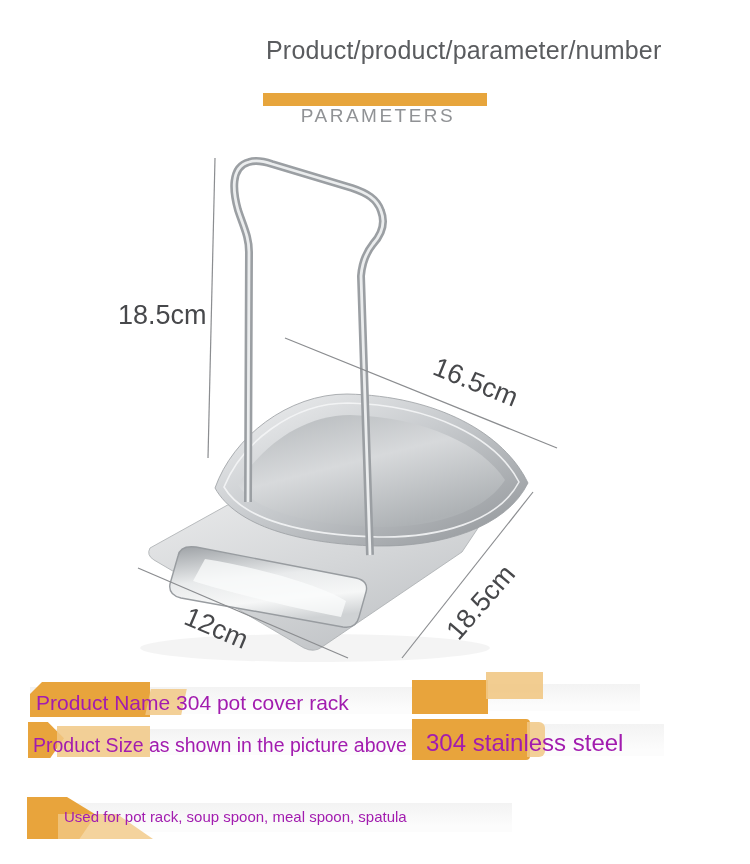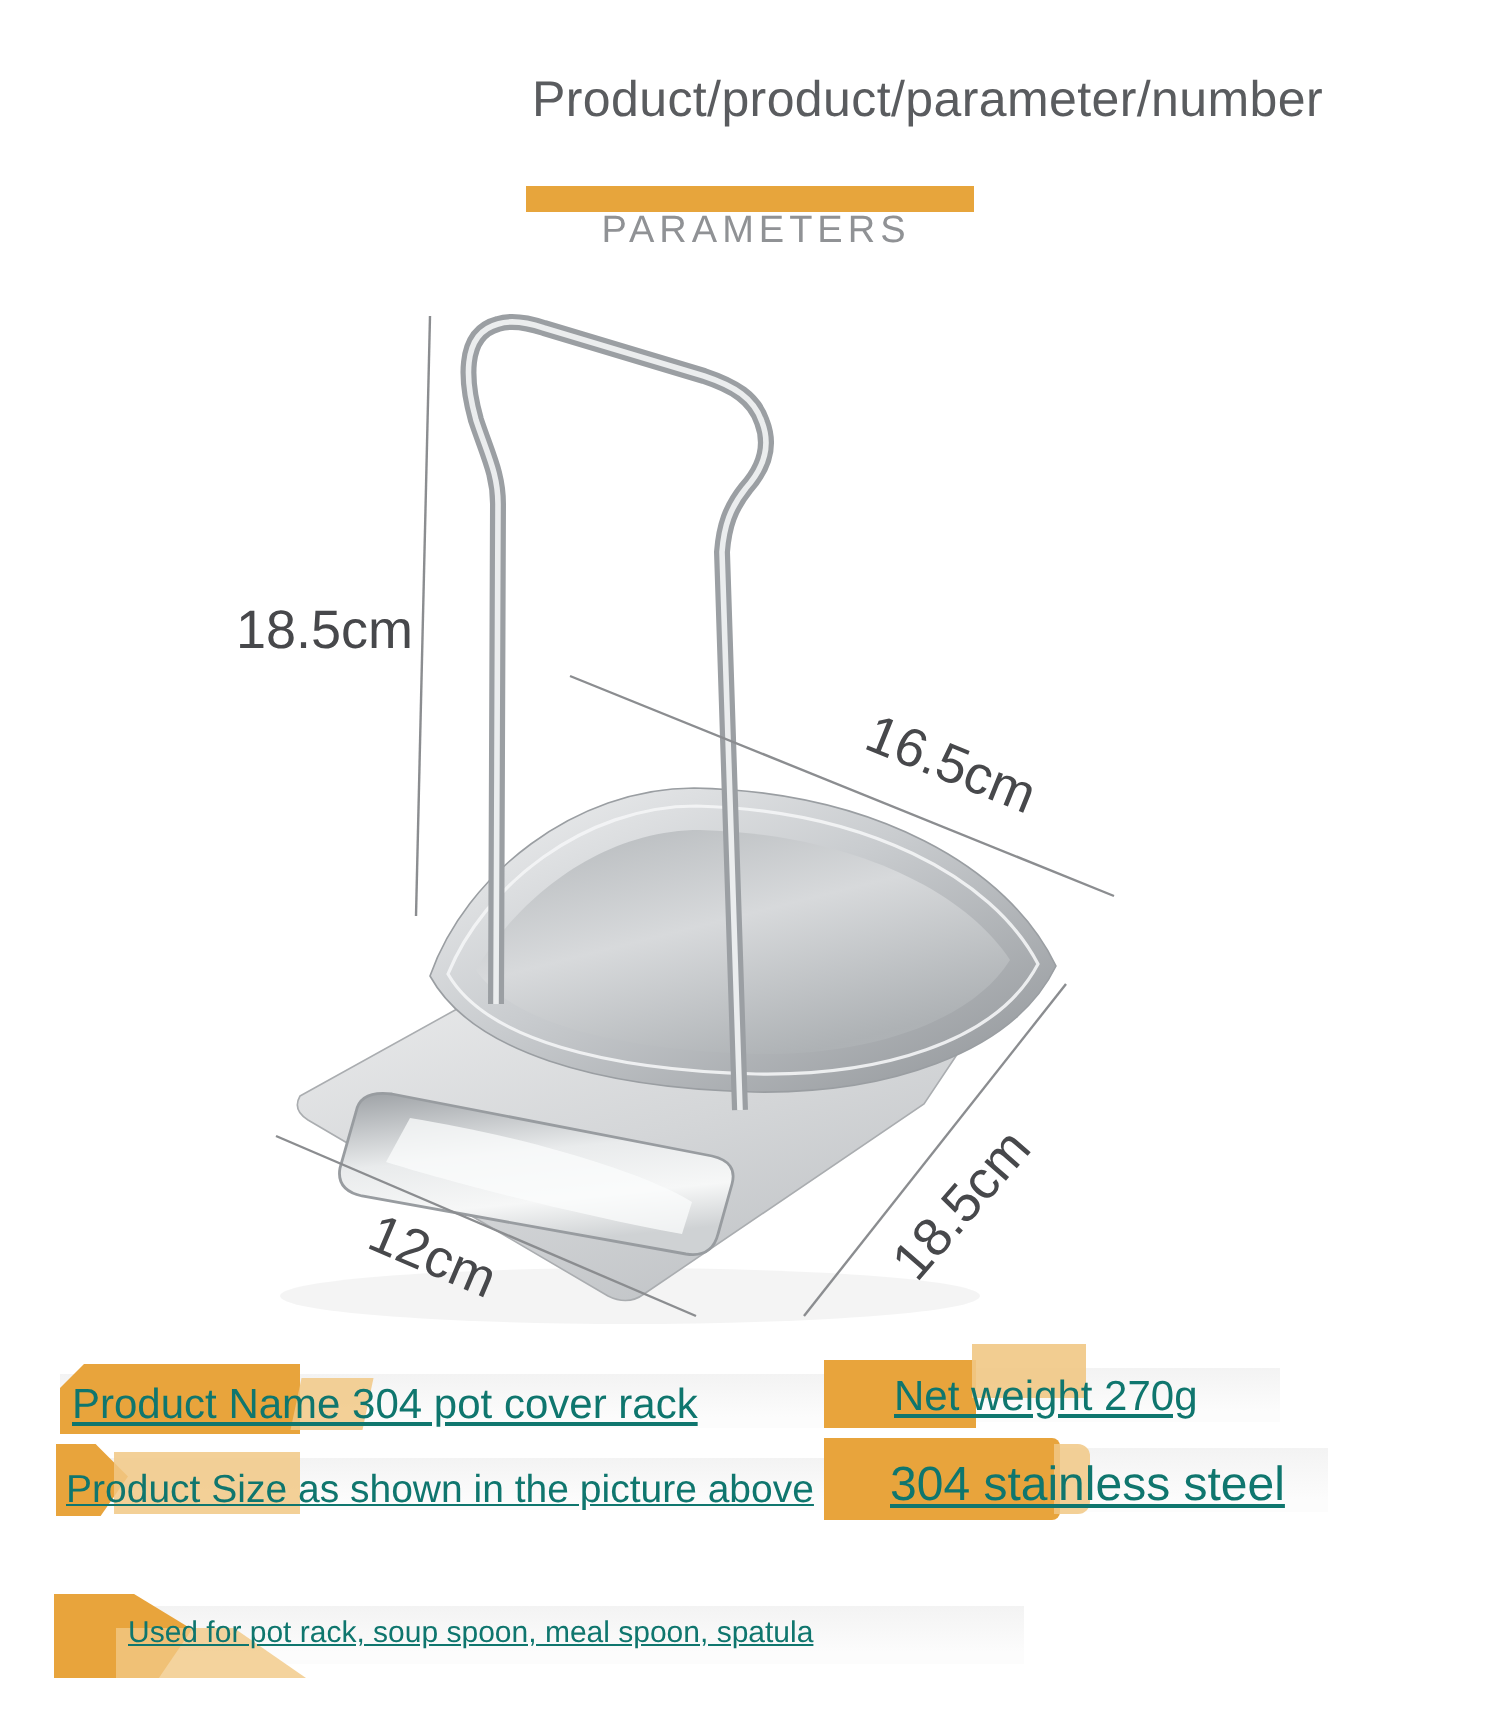--- a/index.html
+++ b/index.html
@@ -43,25 +43,25 @@
   .hl-1l{left:30px;top:682px;width:120px;height:35px;clip-path:polygon(12px 0,100% 0,100% 100%,0 100%,0 12px);}
   .hl-1l-b{left:148px;top:689px;width:36px;height:26px;opacity:.85;transform:skewX(-12deg);}
   .hl-2l{left:28px;top:722px;width:36px;height:36px;clip-path:polygon(0 0,55% 0,100% 45%,62% 100%,0 100%);}
   .hl-2l-b{left:57px;top:726px;width:93px;height:31px;opacity:.85;}
   .hl-1r{left:412px;top:680px;width:76px;height:34px;}
   .hl-1r-b{left:486px;top:672px;width:57px;height:27px;opacity:.9;}
   .hl-2r{left:412px;top:719px;width:118px;height:41px;border-radius:0 4px 4px 0;}
   .hl-2r-b{left:527px;top:722px;width:18px;height:35px;border-radius:0 6px 6px 0;opacity:.85;}
   .hl-3{left:27px;top:797px;width:69px;height:42px;clip-path:polygon(0 0,58% 0,100% 42%,76% 100%,0 100%);}
   .hl-3-b{left:58px;top:814px;width:95px;height:25px;opacity:.8;clip-path:polygon(0 0,62% 0,100% 100%,0 100%);}
-  .spec-text{color:#0f766e;white-space:nowrap;z-index:4;text-decoration:underline;}
+  .spec-text{color:#a21caf;white-space:nowrap;z-index:4;}
   .spec-1l{left:36px;top:691px;font-size:21px;}
   .spec-2l{left:33px;top:734px;font-size:19.5px;}
   .spec-1r{left:447px;top:687px;font-size:21px;}
-  .spec-2r{left:445px;top:729px;font-size:24px;}
+  .spec-2r{left:426px;top:729px;font-size:24px;}
   .spec-3{left:64px;top:808px;font-size:15px;}
 </style>
 </head>
 <body>
 
 <div class="canvas">
 
   <div class="abs page-title">Product/product/parameter/number</div>
   <div class="abs product-word-bar"></div>
   <div class="abs parameters-subtitle">PARAMETERS</div>
@@ -127,18 +127,17 @@
   <div class="abs hl hl-2l"></div>
   <div class="abs hl-light hl-2l-b"></div>
   <div class="abs hl hl-1r"></div>
   <div class="abs hl-light hl-1r-b"></div>
   <div class="abs hl hl-2r"></div>
   <div class="abs hl-light hl-2r-b"></div>
   <div class="abs hl hl-3"></div>
   <div class="abs hl-light hl-3-b"></div>
 
   <div class="abs spec-text spec-1l">Product Name 304 pot cover rack</div>
-  <div class="abs spec-text spec-1r">Net weight 270g</div>
   <div class="abs spec-text spec-2l">Product Size as shown in the picture above</div>
   <div class="abs spec-text spec-2r">304 stainless steel</div>
   <div class="abs spec-text spec-3">Used for pot rack, soup spoon, meal spoon, spatula</div>
 
 </div>
 
 </body></html>

